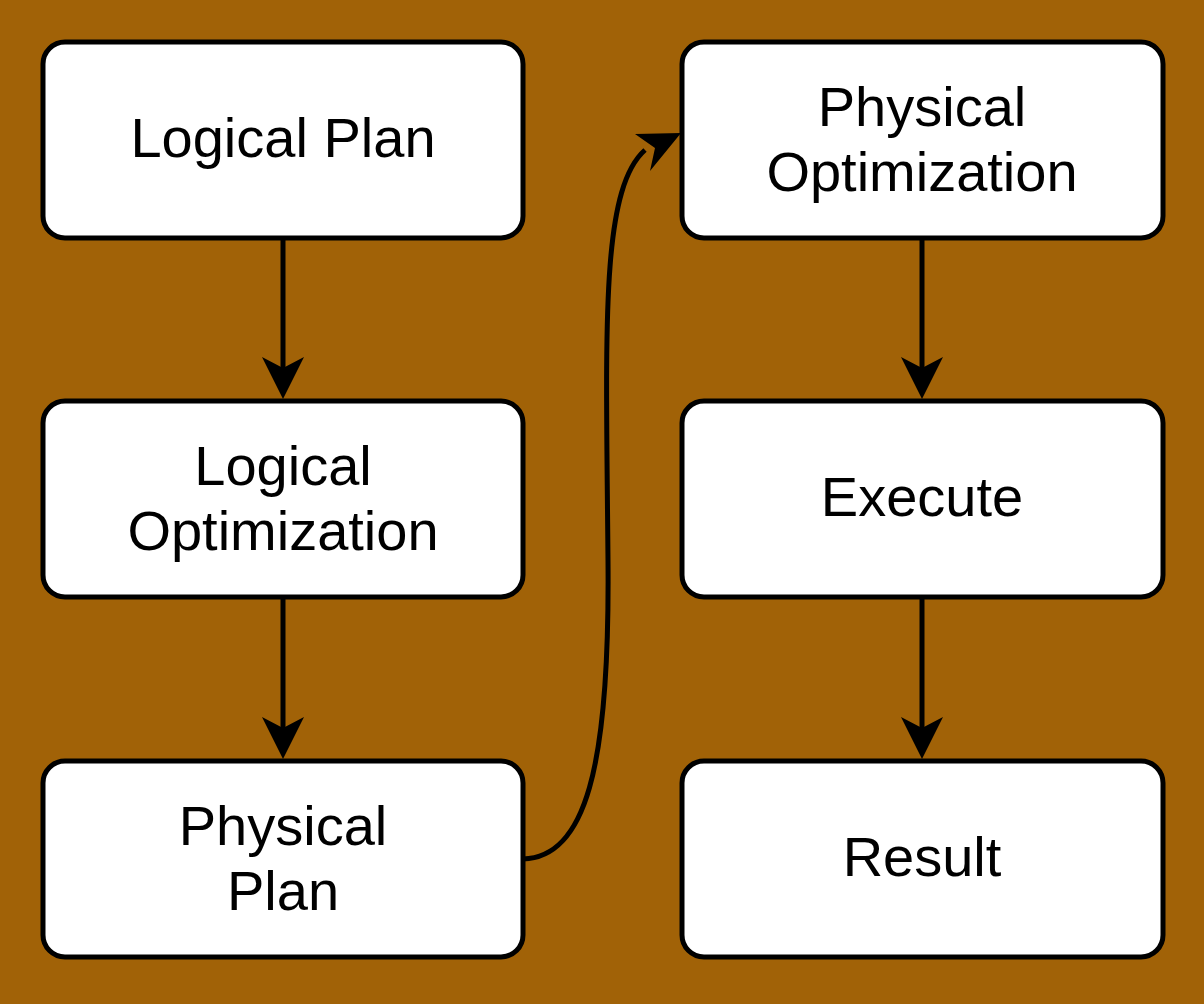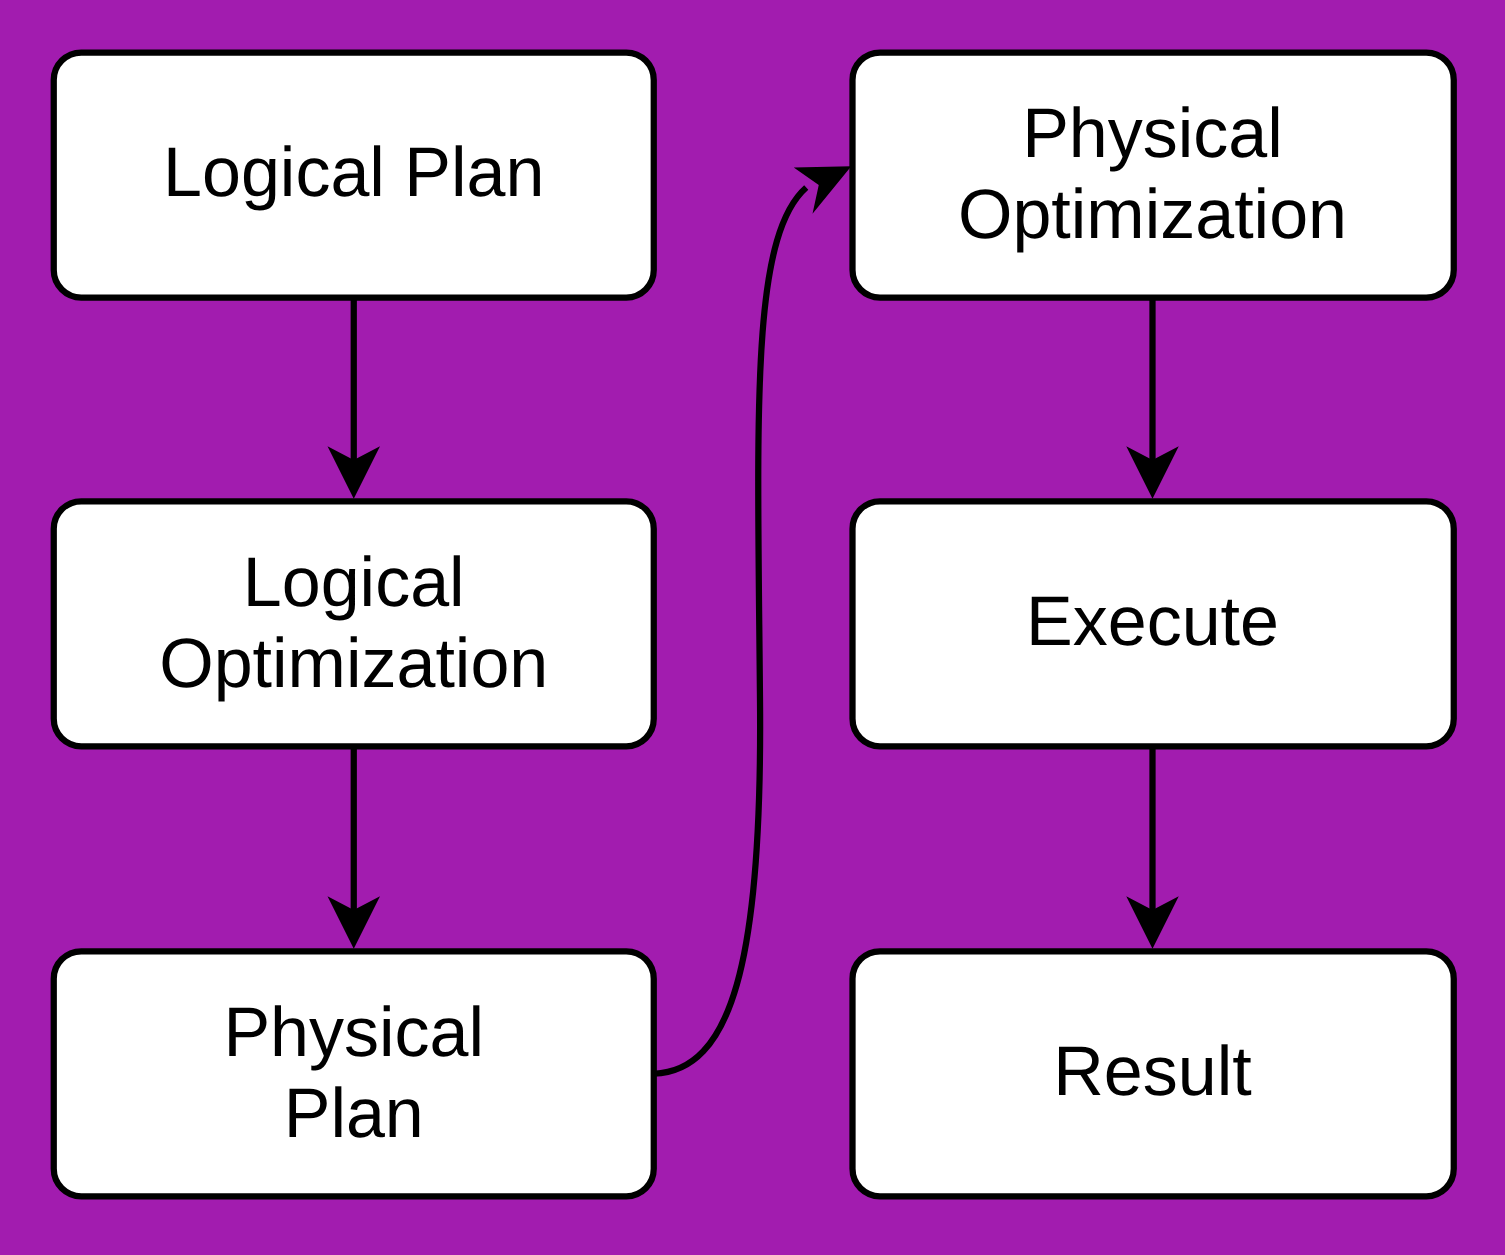--- a/index.html
+++ b/index.html
@@ -10,21 +10,21 @@
   body {
     width: 1204px;
     height: 1004px;
     overflow: hidden;
     font-family: "Liberation Sans", sans-serif;
   }
   #diagram-root {
     position: relative;
     width: 1204px;
     height: 1004px;
-    background: #a21caf;
+    background: #a16207;
   }
   svg.flow {
     display: block;
     width: 1204px;
     height: 1004px;
   }
   .node-shape {
     fill: #ffffff;
     stroke: #000000;
     stroke-width: 5;

